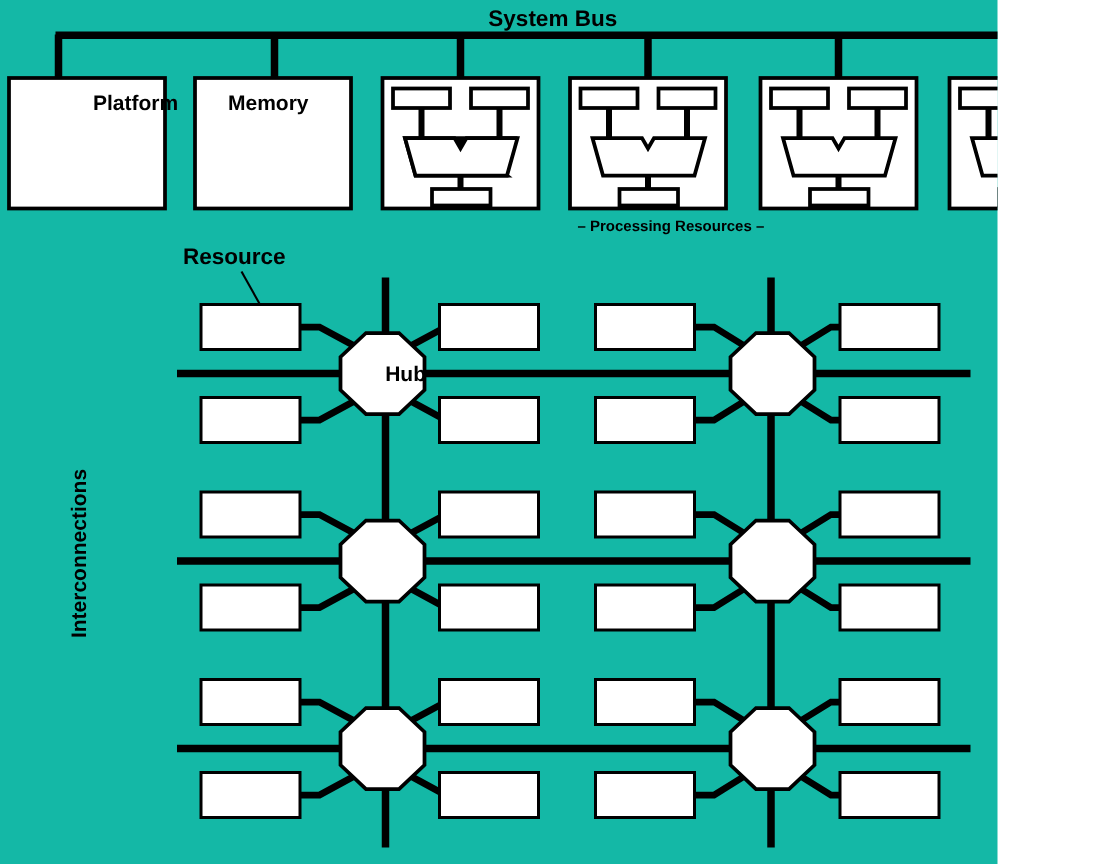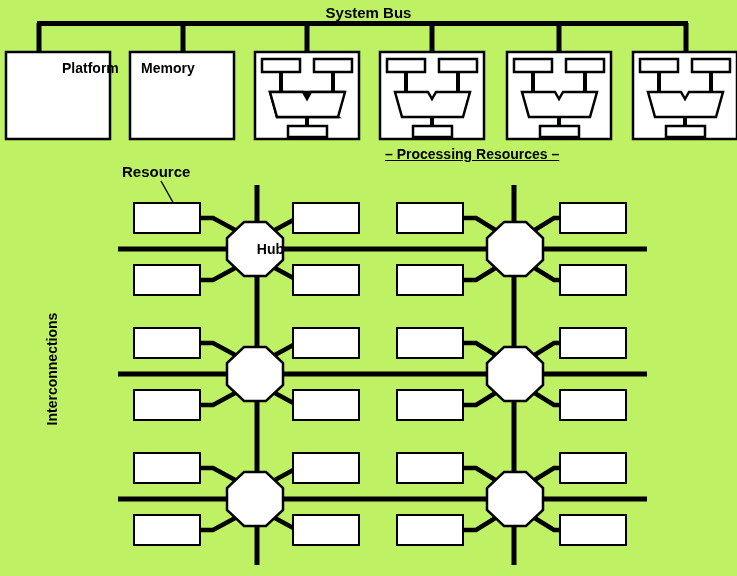--- a/index.html
+++ b/index.html
@@ -6,44 +6,44 @@
     margin: 0;
     padding: 0;
     background: #ffffff;
   }
   body {
     font-family: "Liberation Sans", sans-serif;
     -webkit-font-smoothing: antialiased;
   }
   #canvas {
     position: relative;
-    width: 737px;
+    width: 665px;
     height: 576px;
-    background: #bef264;
+    background: #14b8a6;
     overflow: hidden;
   }
   svg.layer {
     position: absolute;
     left: 0;
     top: 0;
     width: 737px;
     height: 576px;
   }
   .lbl {
     position: absolute;
     font-family: "Liberation Sans", sans-serif;
     font-weight: bold;
     color: #000000;
     white-space: nowrap;
     line-height: 1;
   }
   .lbl-systembus { font-size: 15px; left: 0; top: 5px; width: 737px; text-align: center; }
   .lbl-platform  { font-size: 14px; left: 16px; top: 61px; padding-left: 46px; }
-  .lbl-memory    { font-size: 14px; left: 141px; top: 61px; }
-  .lbl-procres   { font-size: 14px; left: 385px; top: 147px; text-decoration: underline; }
+  .lbl-memory    { font-size: 14px; left: 152px; top: 61px; }
+  .lbl-procres   { font-size: 10px; left: 385px; top: 147px; }
   .lbl-resource  { font-size: 15px; left: 122px; top: 164px; }
   .lbl-hub       { font-size: 14px; left: 228px; top: 242px; width: 56px; text-align: right; }
   .lbl-intercon  {
     font-size: 14px;
     left: -33px;
     top: 362px;
     width: 170px;
     text-align: center;
     transform: rotate(-90deg);
     transform-origin: center center;

